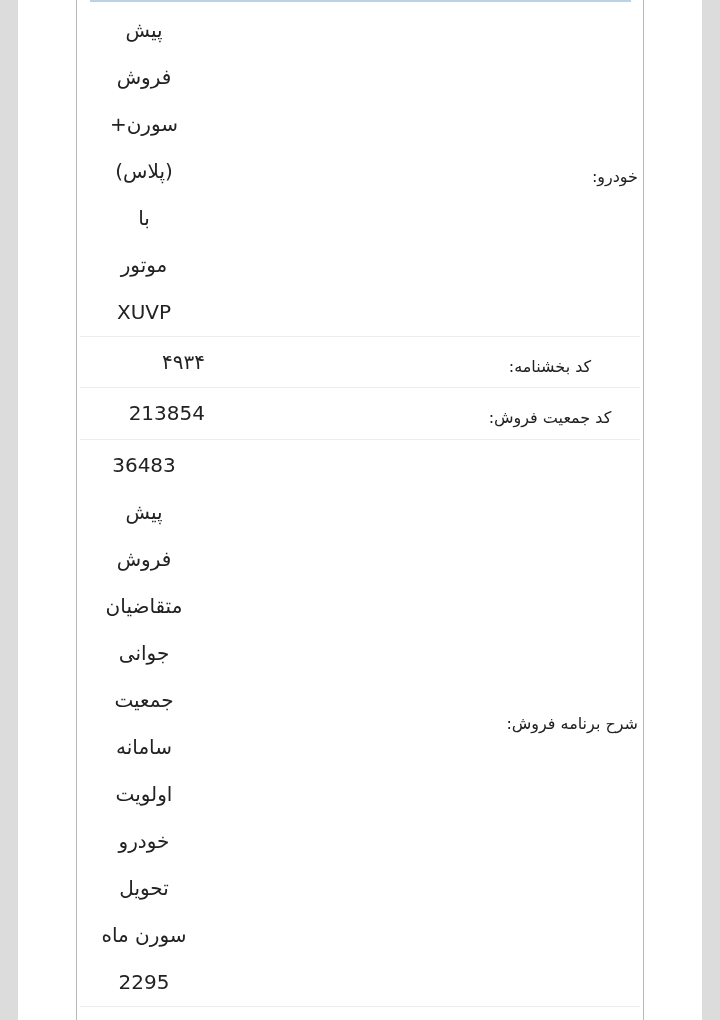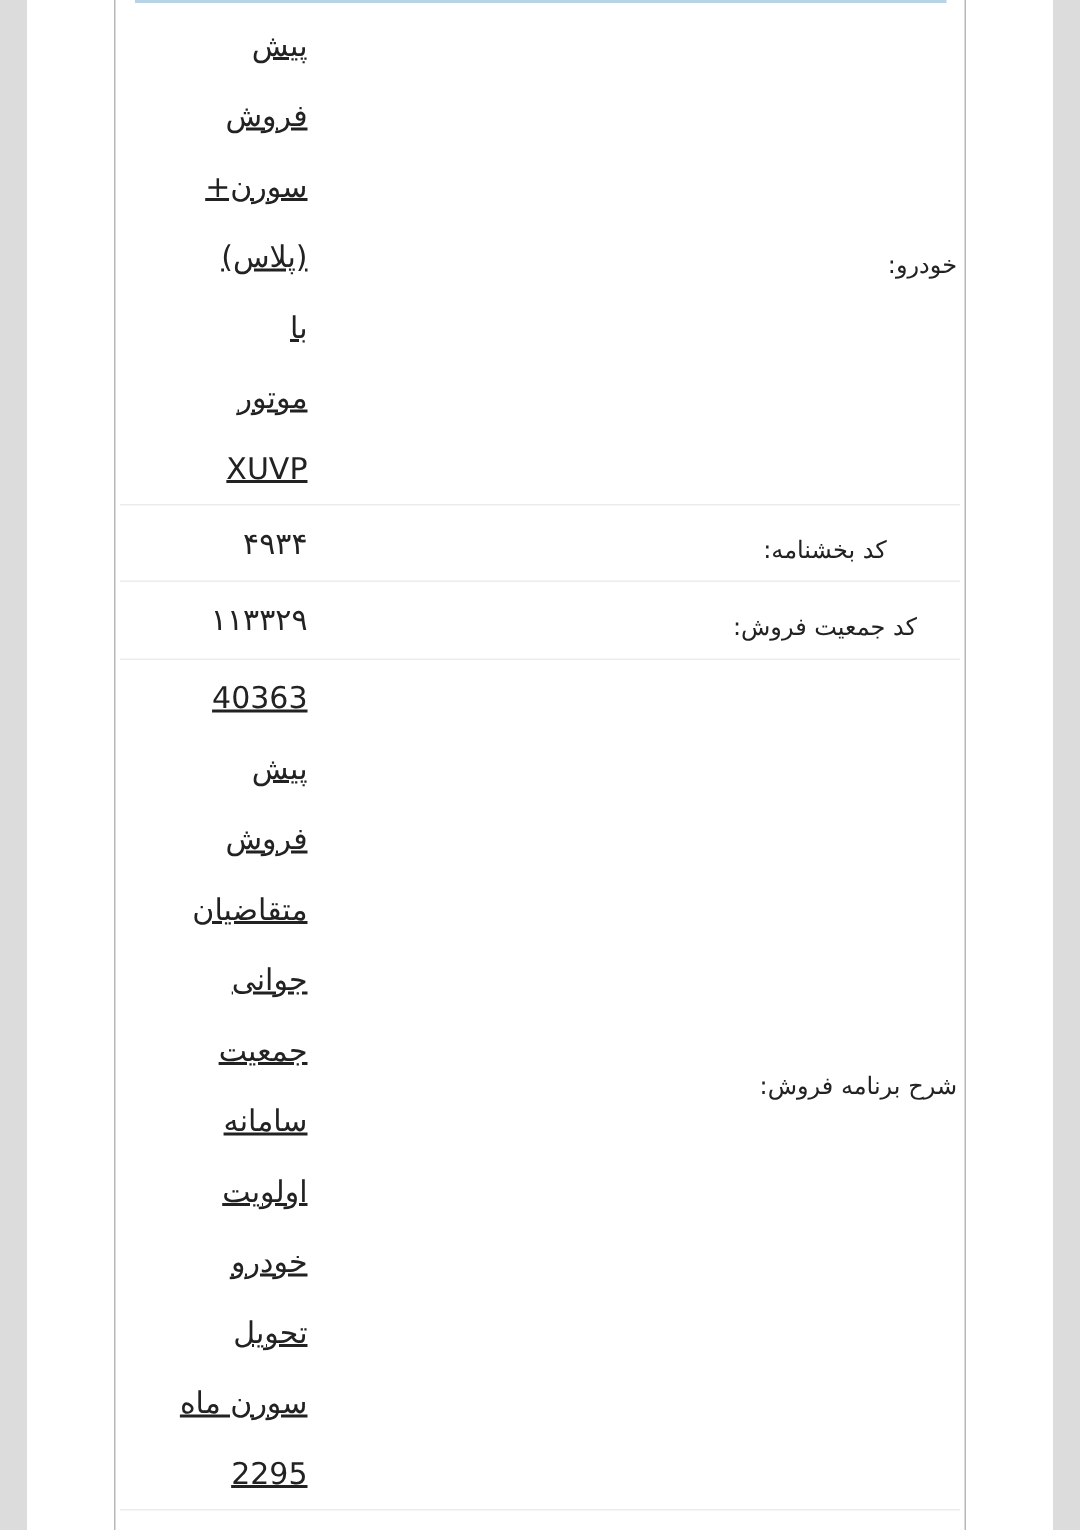--- a/index.html
+++ b/index.html
@@ -49,24 +49,23 @@
   }
   td.value {
     font-size: 20px;
     text-align: right;
     vertical-align: top;
     padding-right: 257px;
   }
   .val-wrap {
     width: 122px;
     direction: rtl;
-    text-align: right;
+    text-align: center;
     line-height: 47px;
     word-spacing: 200px;
-    text-decoration: underline;
   }
   .val-inline {
     line-height: 47px;
     white-space: nowrap;
   }
   .row-car td.value { padding-top: 4px; padding-bottom: 0; }
   .row-car td.label { padding-top: 14px; }
   .row-num td.label { padding-top: 8px; text-align: center; }
   .row-num td.value { padding-top: 2px; }
   .row-desc td.value { padding-top: 2px; }
@@ -95,28 +94,28 @@
         </tr>
         <tr class="row-num" style="height:51px;">
           <td class="label">کد بخشنامه:</td>
           <td class="value">
             <div class="val-inline">۴۹۳۴</div>
           </td>
         </tr>
         <tr class="row-num" style="height:52px;">
           <td class="label">کد جمعیت فروش:</td>
           <td class="value">
-            <div class="val-inline">۱۱۳۳۲۹</div>
+            <div class="val-inline">213854</div>
           </td>
         </tr>
         <tr class="row-desc" style="height:567px;">
           <td class="label">شرح برنامه فروش:</td>
           <td class="value">
             <div class="val-wrap">
-              <div>40363</div>
+              <div>36483</div>
               <div>پیش</div>
               <div>فروش</div>
               <div>متقاضیان</div>
               <div>جوانی</div>
               <div>جمعیت</div>
               <div>سامانه</div>
               <div>اولویت</div>
               <div>خودرو</div>
               <div>تحویل</div>
               <div style="white-space:nowrap;word-spacing:normal;">سورن ماه</div>

